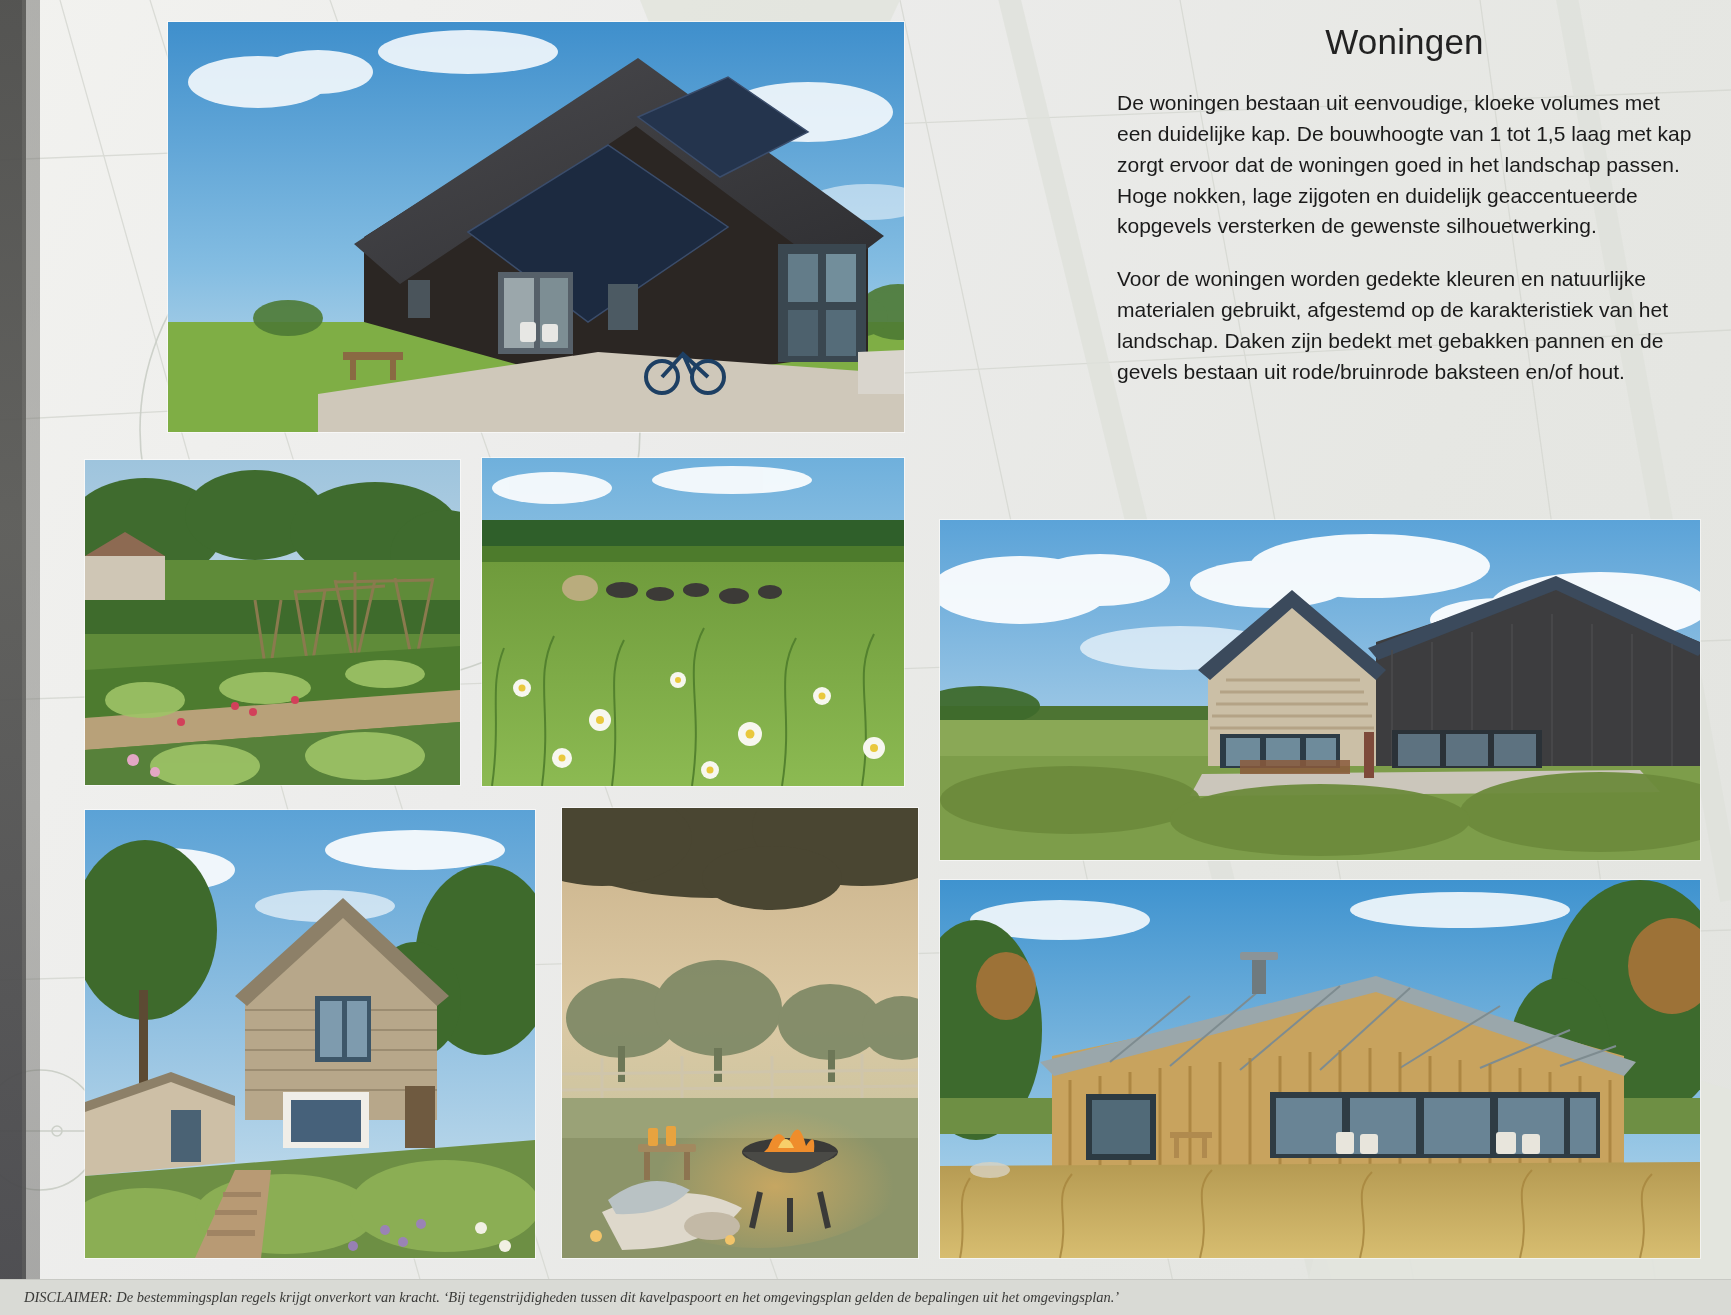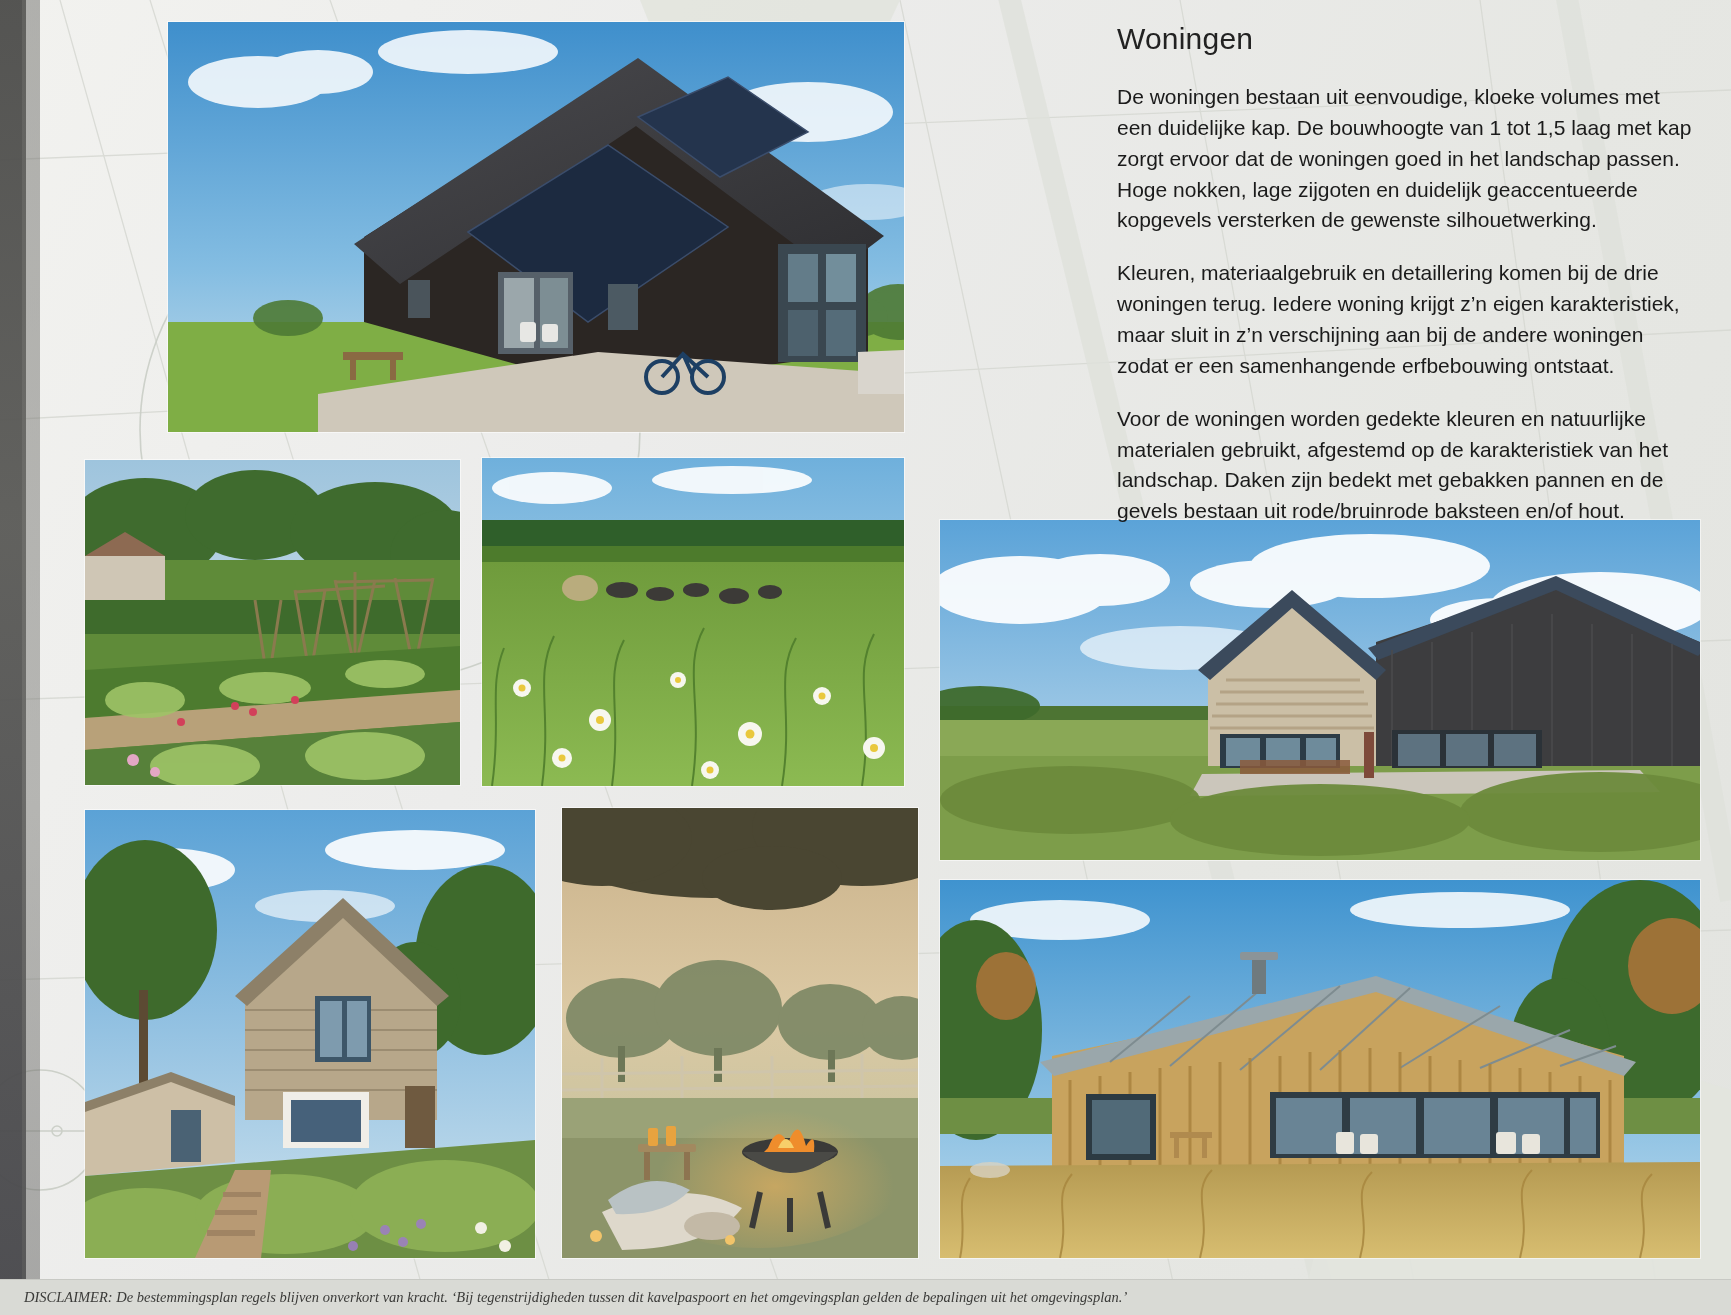--- a/index.html
+++ b/index.html
@@ -42,25 +42,26 @@
     box-shadow: 0 0 0 1px rgba(255,255,255,.55);
   }
   .photo svg { display: block; width: 100%; height: 100%; }
 
   
   .text-col {
     position: absolute;
     left: 1117px; top: 22px; width: 575px;
   }
   .heading {
-    font-size: 30px;
+    font-size: 35px;
     color: #222;
     font-weight: 400;
     letter-spacing: .2px;
     margin: 0 0 26px 0;
+    text-align: center;
   }
   .para {
     font-size: 21px;
     line-height: 1.47;
     color: #1b1b1b;
     margin: 0 0 22px 0;
   }
 
   
   .disclaimer-bar {
@@ -588,18 +589,17 @@
       <path d="M580 378 C 592 334, 570 312, 592 290"></path>
       <path d="M700 378 C 712 336, 690 316, 712 294"></path>
     </g>
     <ellipse cx="50" cy="290" rx="20" ry="8" fill="#d8d2c2" opacity=".8"></ellipse>
   </svg>
 </div>
 
 <div class="text-col">
   <h1 class="heading">Woningen</h1>
   <p class="para">De woningen bestaan uit eenvoudige, kloeke volumes met een duidelijke kap. De bouwhoogte van 1 tot 1,5 laag met kap zorgt ervoor dat de woningen goed in het landschap passen. Hoge nokken, lage zijgoten en duidelijk geaccentueerde kopgevels versterken de gewenste silhouetwerking.</p>
-  <p class="para">Kleuren, materiaalgebruik en detaillering komen bij de drie woningen terug. Iedere woning krijgt z’n eigen karakteristiek, maar sluit in z’n verschijning aan bij de andere woningen zodat er een samenhangende erfbebouwing ontstaat.</p>
   <p class="para">Voor de woningen worden gedekte kleuren en natuurlijke materialen gebruikt, afgestemd op de karakteristiek van het landschap. Daken zijn bedekt met gebakken pannen en de gevels bestaan uit rode/bruinrode baksteen en/of hout.</p>
 </div>
 
 <div class="disclaimer-bar"></div>
-<div class="disclaimer-text">DISCLAIMER: De bestemmingsplan regels blijven onverkort van kracht. ‘Bij tegenstrijdigheden tussen dit kavelpaspoort en het  omgevingsplan gelden de bepalingen uit het omgevingsplan.’</div>
+<div class="disclaimer-text">DISCLAIMER: De bestemmingsplan regels krijgt onverkort van kracht. ‘Bij tegenstrijdigheden tussen dit kavelpaspoort en het  omgevingsplan gelden de bepalingen uit het omgevingsplan.’</div>
 
 </body></html>

